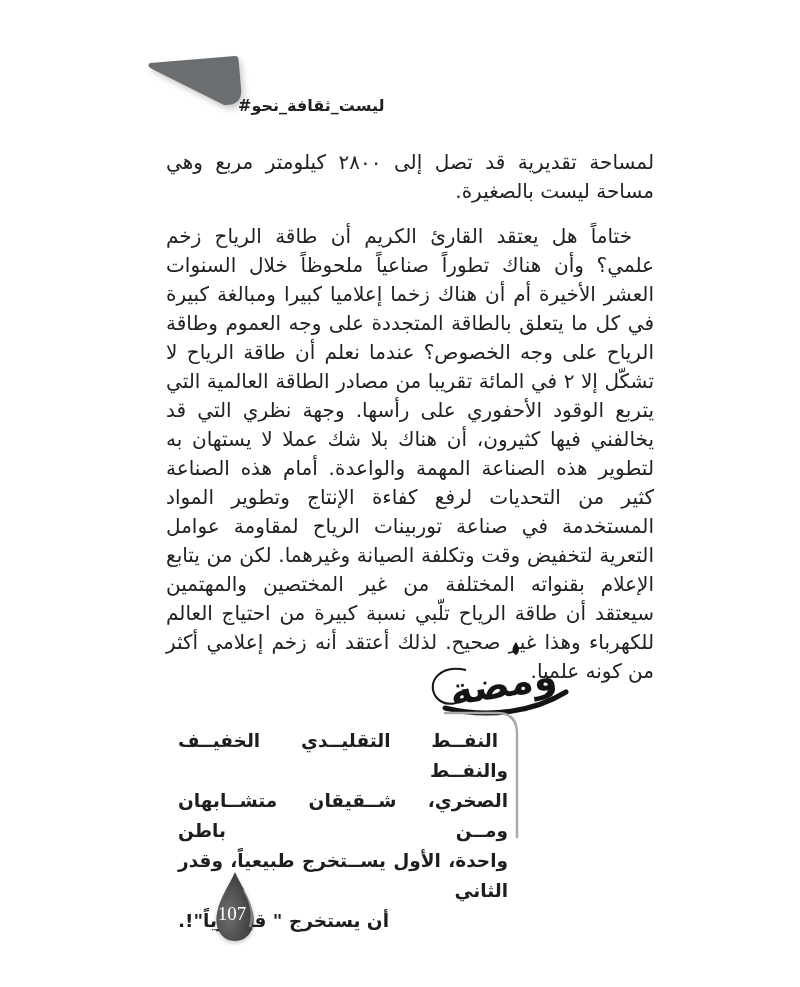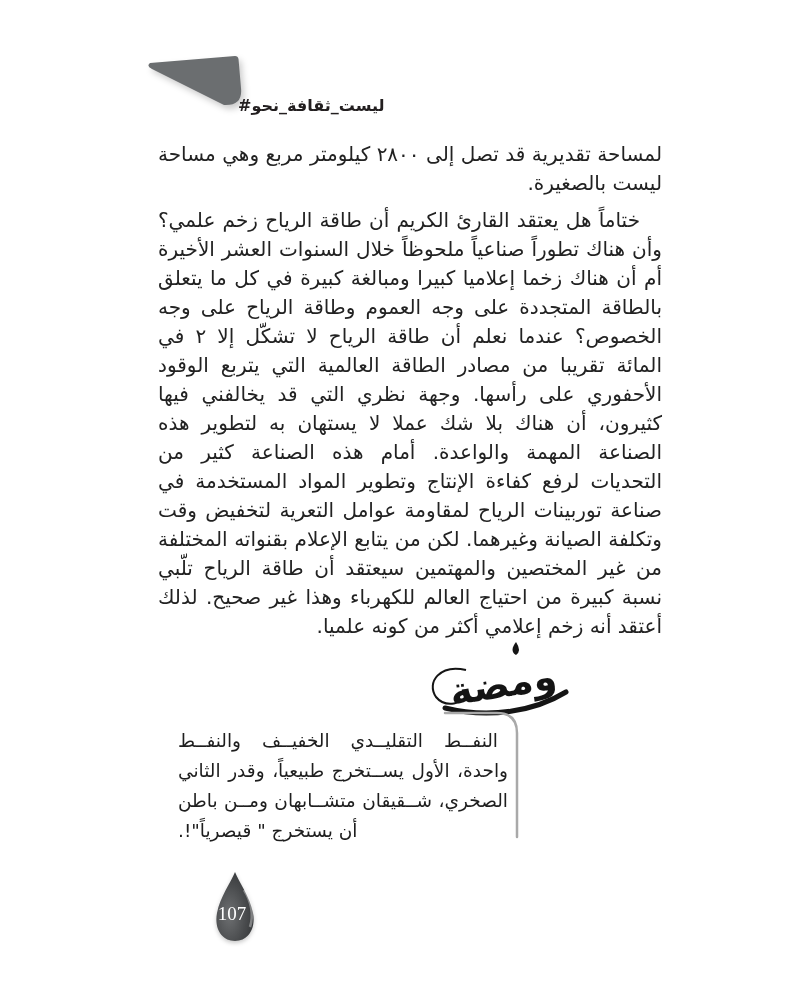--- a/index.html
+++ b/index.html
@@ -22,32 +22,32 @@
     color:#231f20;letter-spacing:0px;white-space:nowrap;
   }
   
   .body-text{
     position:absolute;right:130px;top:132px;width:520px;
     direction:rtl;
     font-size:20px;line-height:29px;
     text-align:justify;
     color:#222222;
   }
-  .body-text p{margin:8px;}
+  .body-text p{margin:16px;}
   .body-text p + p{margin-top:8px;text-indent:22px;}
   
   .flash-logo{position:absolute;left:420px;top:636px;width:150px;height:84px;}
   .flash-logo text{font-family:"DejaVu Sans", sans-serif;}
   
   .flash-bracket{position:absolute;left:440px;top:700px;width:90px;height:145px;}
   
   .flash-note{
     position:absolute;left:178px;top:726px;width:330px;
     direction:rtl;
-    font-size:18.5px;font-weight:normal;line-height:30px;
+    font-size:18.5px;font-weight:bold;line-height:30px;
     color:#1e1e1e;
   }
   .flash-line{text-align:justify;text-align-last:justify;}
   .flash-line.first{text-indent:10px;}
   .flash-line.last{text-align:left;text-align-last:left;}
   
   .page-droplet{position:absolute;left:205px;top:866px;width:58px;height:84px;filter:drop-shadow(0 2px 2px rgba(0,0,0,0.22));}
   .page-droplet text{font-family:"Liberation Serif", serif;}
 </style>
 </head>
@@ -80,22 +80,22 @@
 
     <text x="138" y="60" text-anchor="end" font-size="38" font-weight="bold" fill="#141414" transform="rotate(-9 90 55)">ومضة</text>
   </svg>
 
   <svg class="flash-bracket" viewBox="0 0 90 145" aria-hidden="true">
     <path d="M 5,13 L 57,13 Q 77,13 77,33 L 77,137" fill="none" stroke="#a9a9a9" stroke-width="2.5" stroke-linecap="round"></path>
   </svg>
 
   <div class="flash-note" dir="rtl">
     <div class="flash-line first">النفــط التقليــدي الخفيــف والنفــط</div>
+    <div class="flash-line">الصخري، شــقيقان متشــابهان ومــن باطن</div>
     <div class="flash-line">واحدة، الأول يســتخرج طبيعياً، وقدر الثاني</div>
-    <div class="flash-line">الصخري، شــقيقان متشــابهان ومــن باطن</div>
     <div class="flash-line last">أن يستخرج " قيصرياً"!.</div>
   </div>
 
   <svg class="page-droplet" viewBox="0 0 58 84">
     <defs>
       <radialGradient id="dropg" cx="35%" cy="62%" r="78%">
         <stop offset="0%" stop-color="#6e7072"></stop>
         <stop offset="55%" stop-color="#4a4c4e"></stop>
         <stop offset="100%" stop-color="#303234"></stop>
       </radialGradient>

